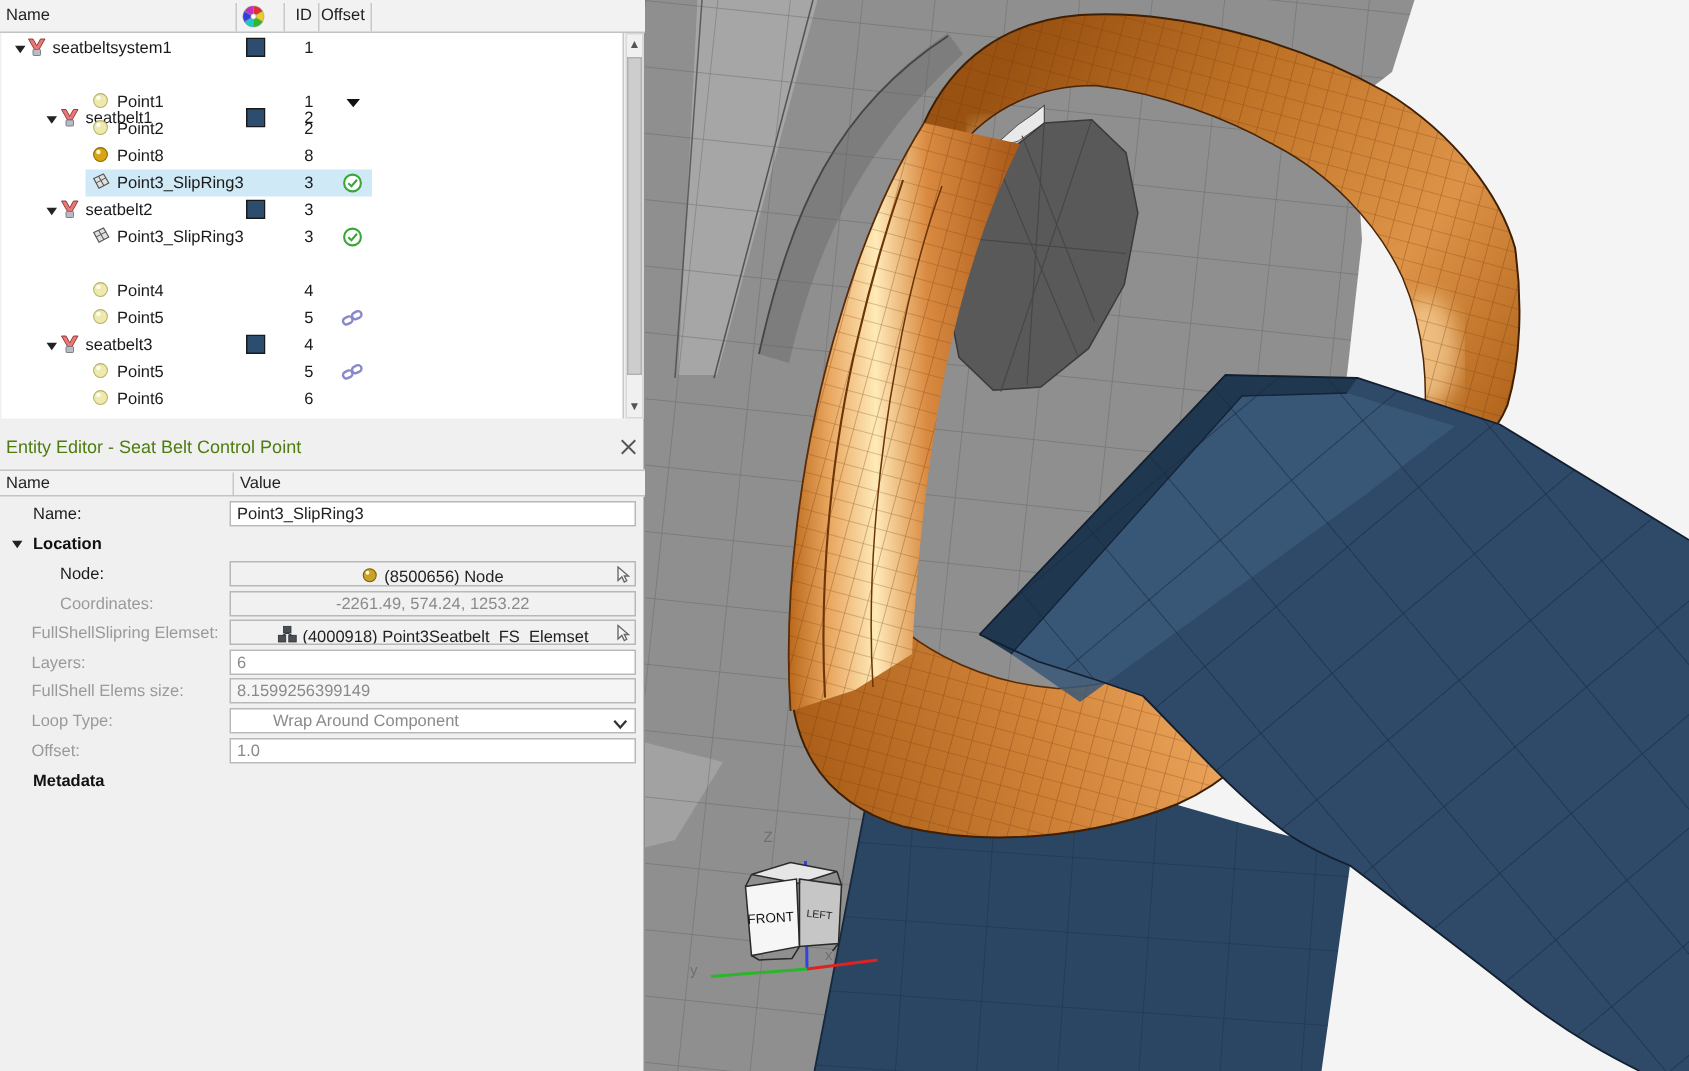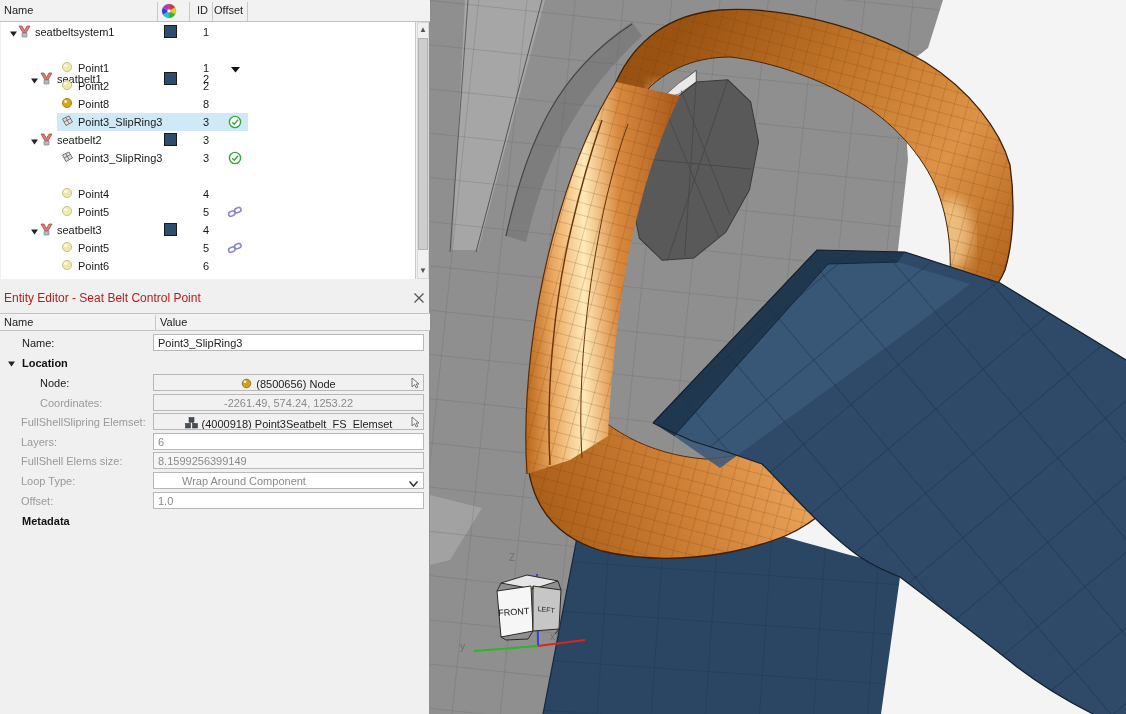--- a/index.html
+++ b/index.html
@@ -28,21 +28,21 @@
 
   
   #vscroll { position:absolute; left:417px; top:22px; width:12px; height:257px; background:#f0f0f0;
           border:1px solid #d8d8d8; }
   #vscroll .arr { position:absolute; left:0; width:10px; height:14px; text-align:center;
           color:#555; font-size:8px; line-height:14px; }
   #vscroll .thumb { position:absolute; left:0px; top:15px; width:10px; height:212px;
           background:#cdcdcd; border:1px solid #b2b2b2; }
 
   
-  #ee-title { position:absolute; left:4px; top:291px; font-size:12px; color:#b91c1c; }
+  #ee-title { position:absolute; left:4px; top:291px; font-size:12px; color:#4d7c0f; }
   #ee-close { position:absolute; left:413px; top:292px; width:14px; height:14px; cursor:default; }
   #ee-colhdr { position:absolute; left:0; top:313px; width:430px; height:18px; background:#f2f2f2;
           border-top:1px solid #c4c4c4; border-bottom:1px solid #c4c4c4; }
   #ee-colhdr .vsep { position:absolute; left:155px; top:1px; width:1px; height:15px; background:#c8c8c8; }
   .ee-label { position:absolute; white-space:nowrap; }
   .ee-label.gray { color:#9a9a9a; }
   .ee-label.bold { font-weight:bold; color:#111; }
   .ee-field { position:absolute; left:153px; width:271px; height:17px; border:1px solid #b8b8b8;
           background:#fff; color:#8a8a8a; padding:2px 4px 0 4px; white-space:nowrap; overflow:hidden; }
   .ee-field.inset { background:#f1f1f1; text-align:center; }

